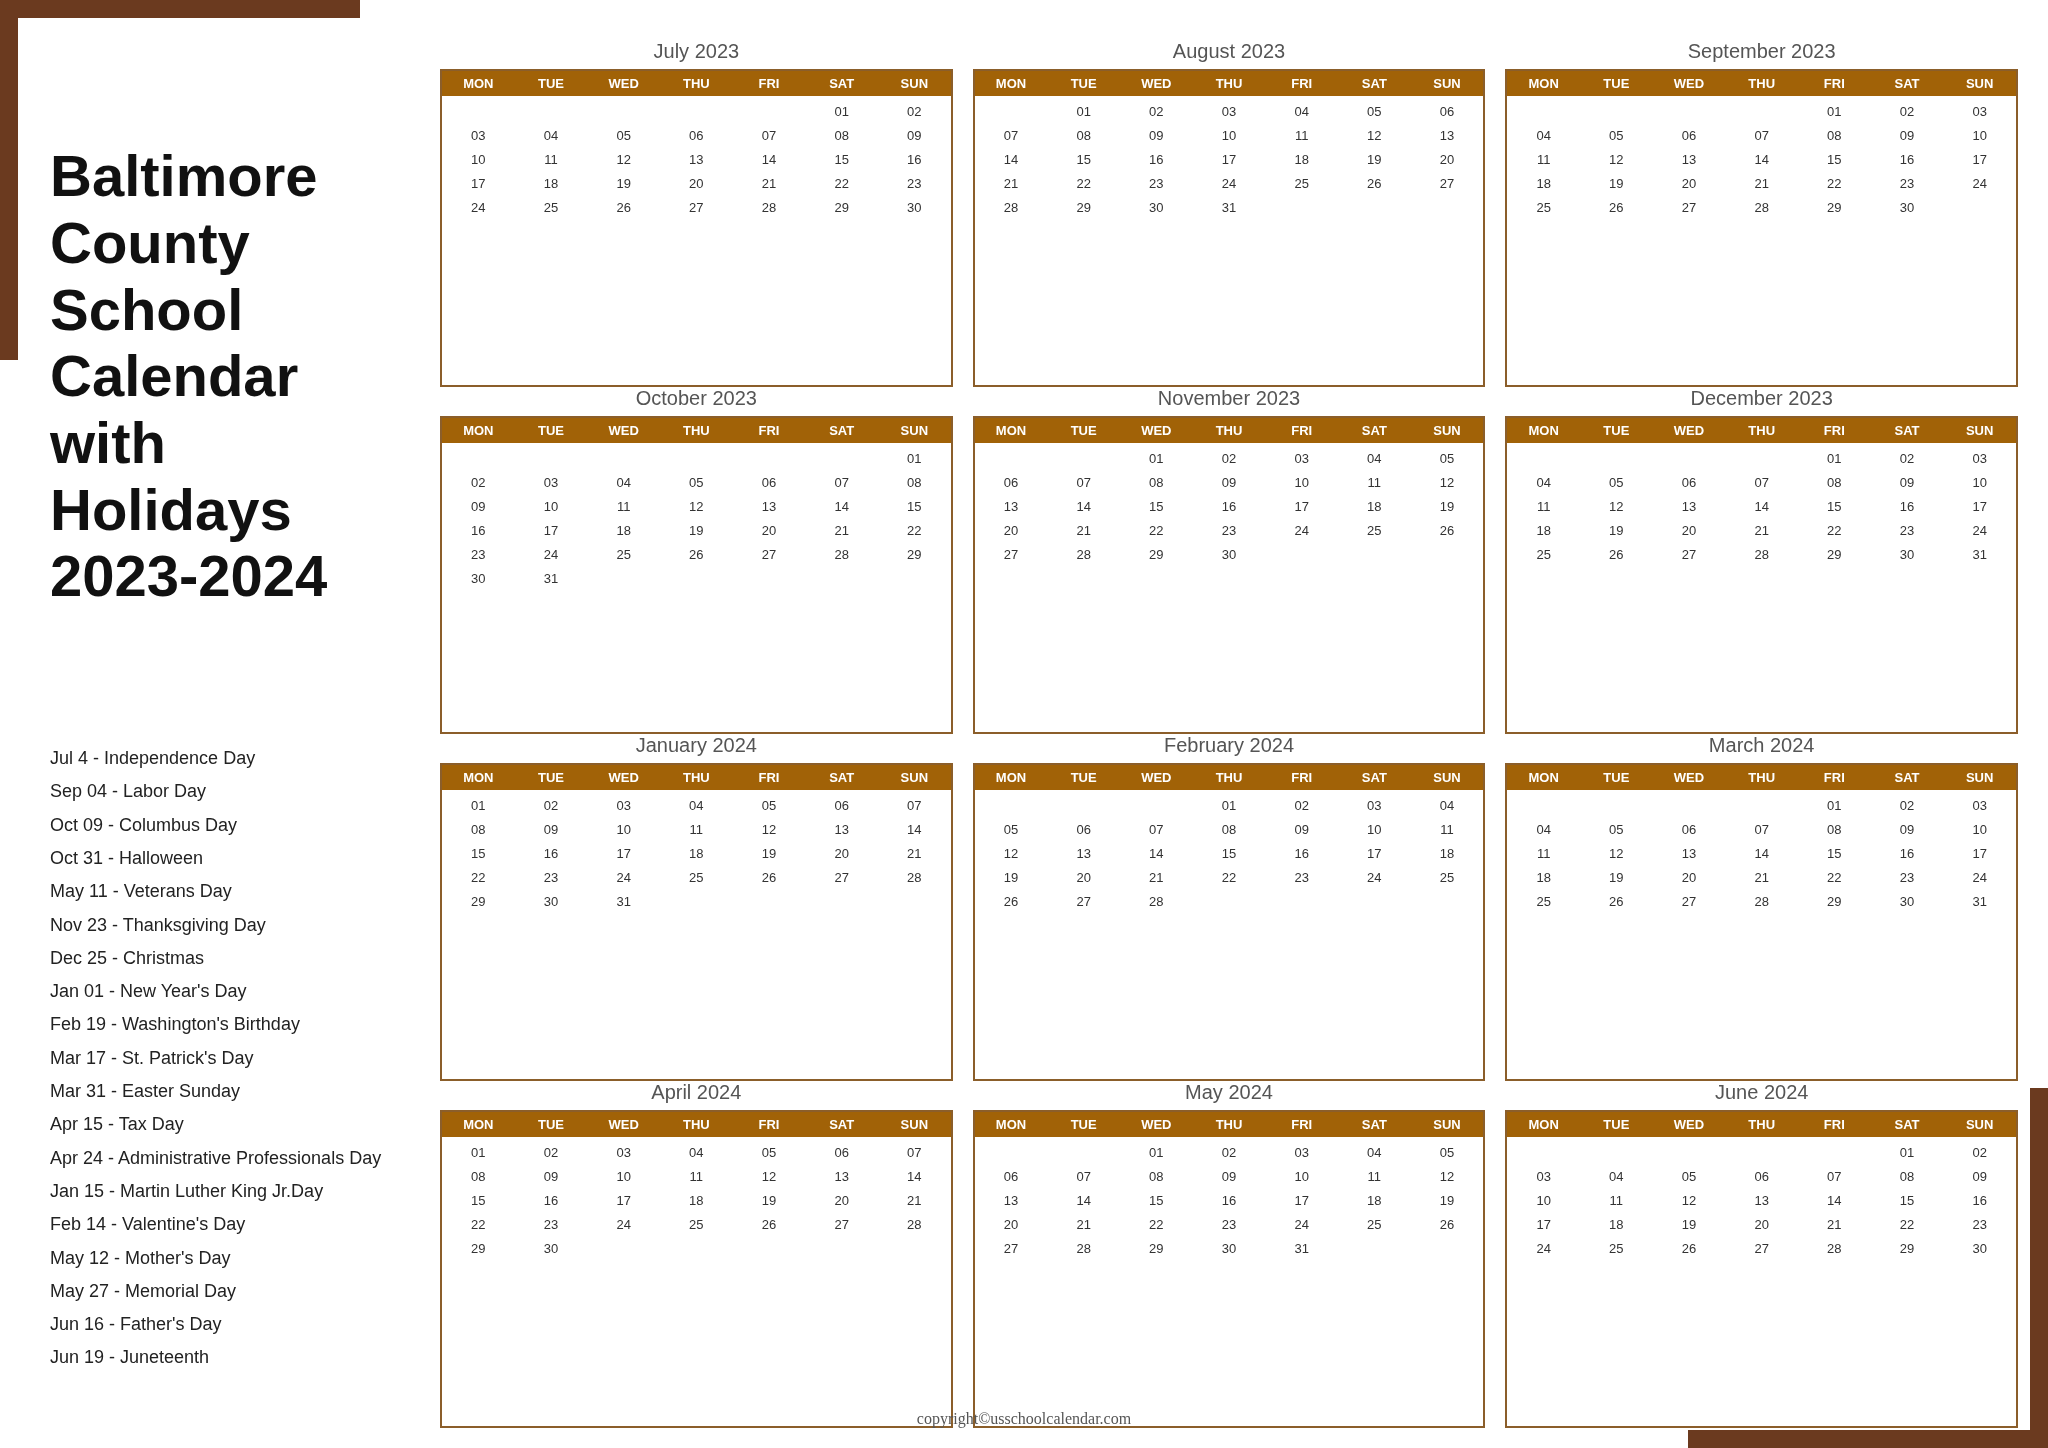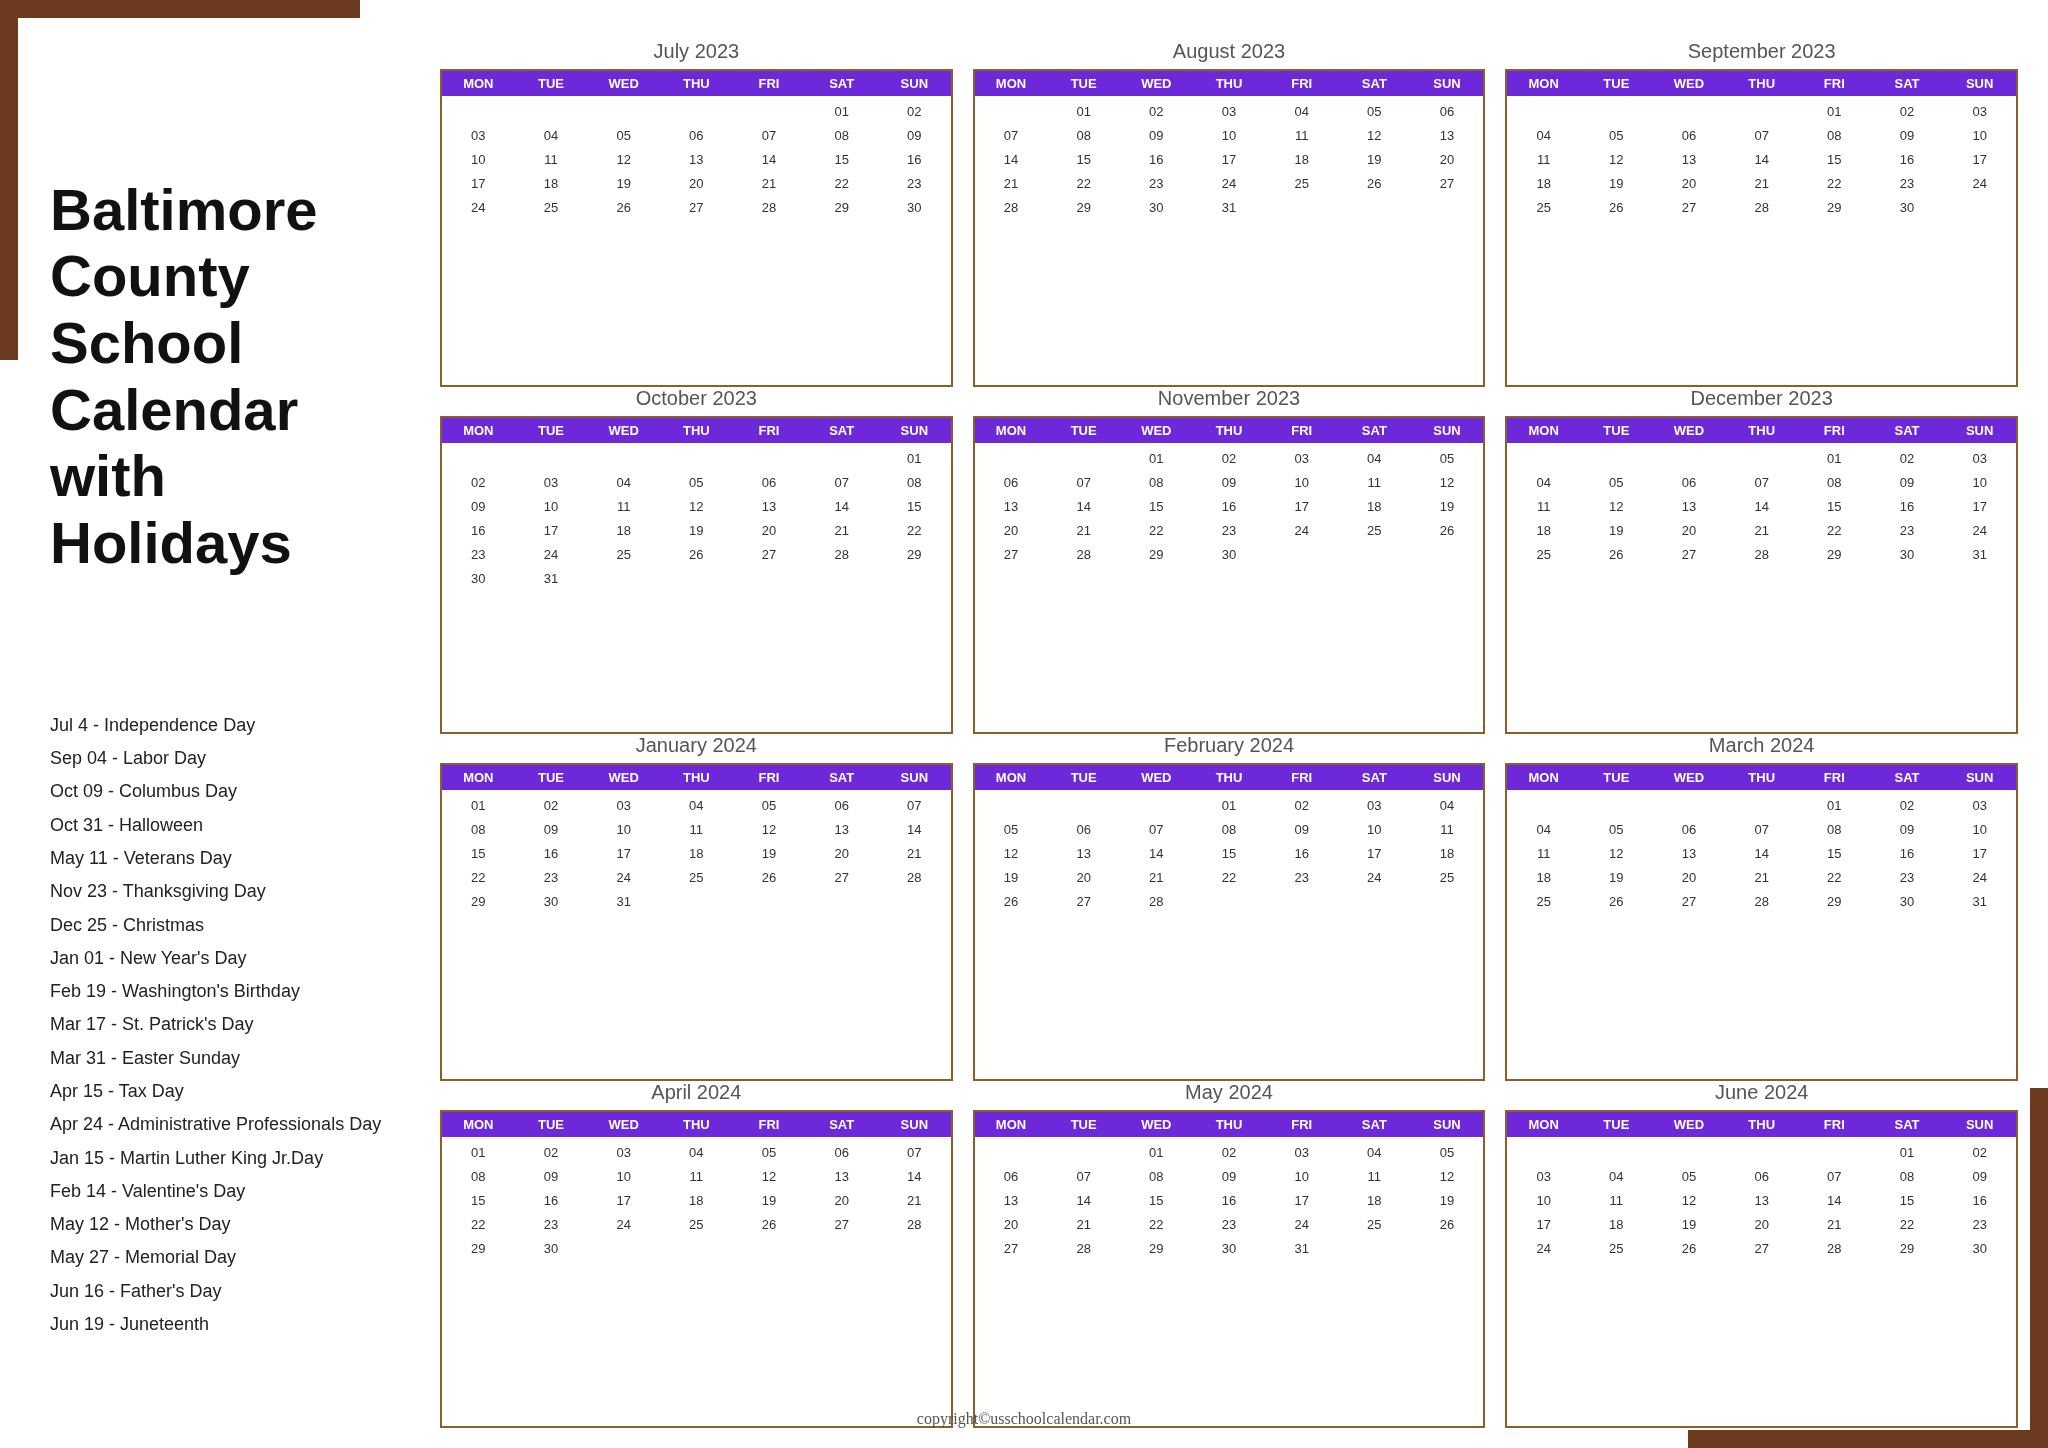--- a/index.html
+++ b/index.html
@@ -102,21 +102,21 @@
     }
 
     .cal-grid {
       border: 2px solid #8b5e2a;
       flex: 1;
     }
 
     .cal-header {
       display: grid;
       grid-template-columns: repeat(7, 1fr);
-      background: #6d28d9;
+      background: #a16207;
     }
 
     .cal-header .day-name {
       text-align: center;
       color: #fff;
       font-size: 13px;
       font-weight: bold;
       padding: 5px 2px;
     }
 
@@ -155,20 +155,21 @@
 <div class="corner-br"></div>
 <div class="corner-br-h"></div>
 
 <div class="page-content">
 
   <div class="left-panel">
     <div class="main-title">
       <span>Baltimore County</span><br>
       <span>School Calendar</span><br>
       <span>with Holidays</span><br>
+      <span>2023-2024</span>
     </div>
     <div class="holidays-list" id="holidays-list">
         <div>Jul 4 - Independence Day</div>
         <div>Sep 04 - Labor Day</div>
         <div>Oct 09 - Columbus Day</div>
         <div>Oct 31 - Halloween</div>
         <div>May 11 - Veterans Day</div>
         <div>Nov 23 - Thanksgiving Day</div>
         <div>Dec 25 - Christmas</div>
         <div>Jan 01 - New Year's Day</div>

